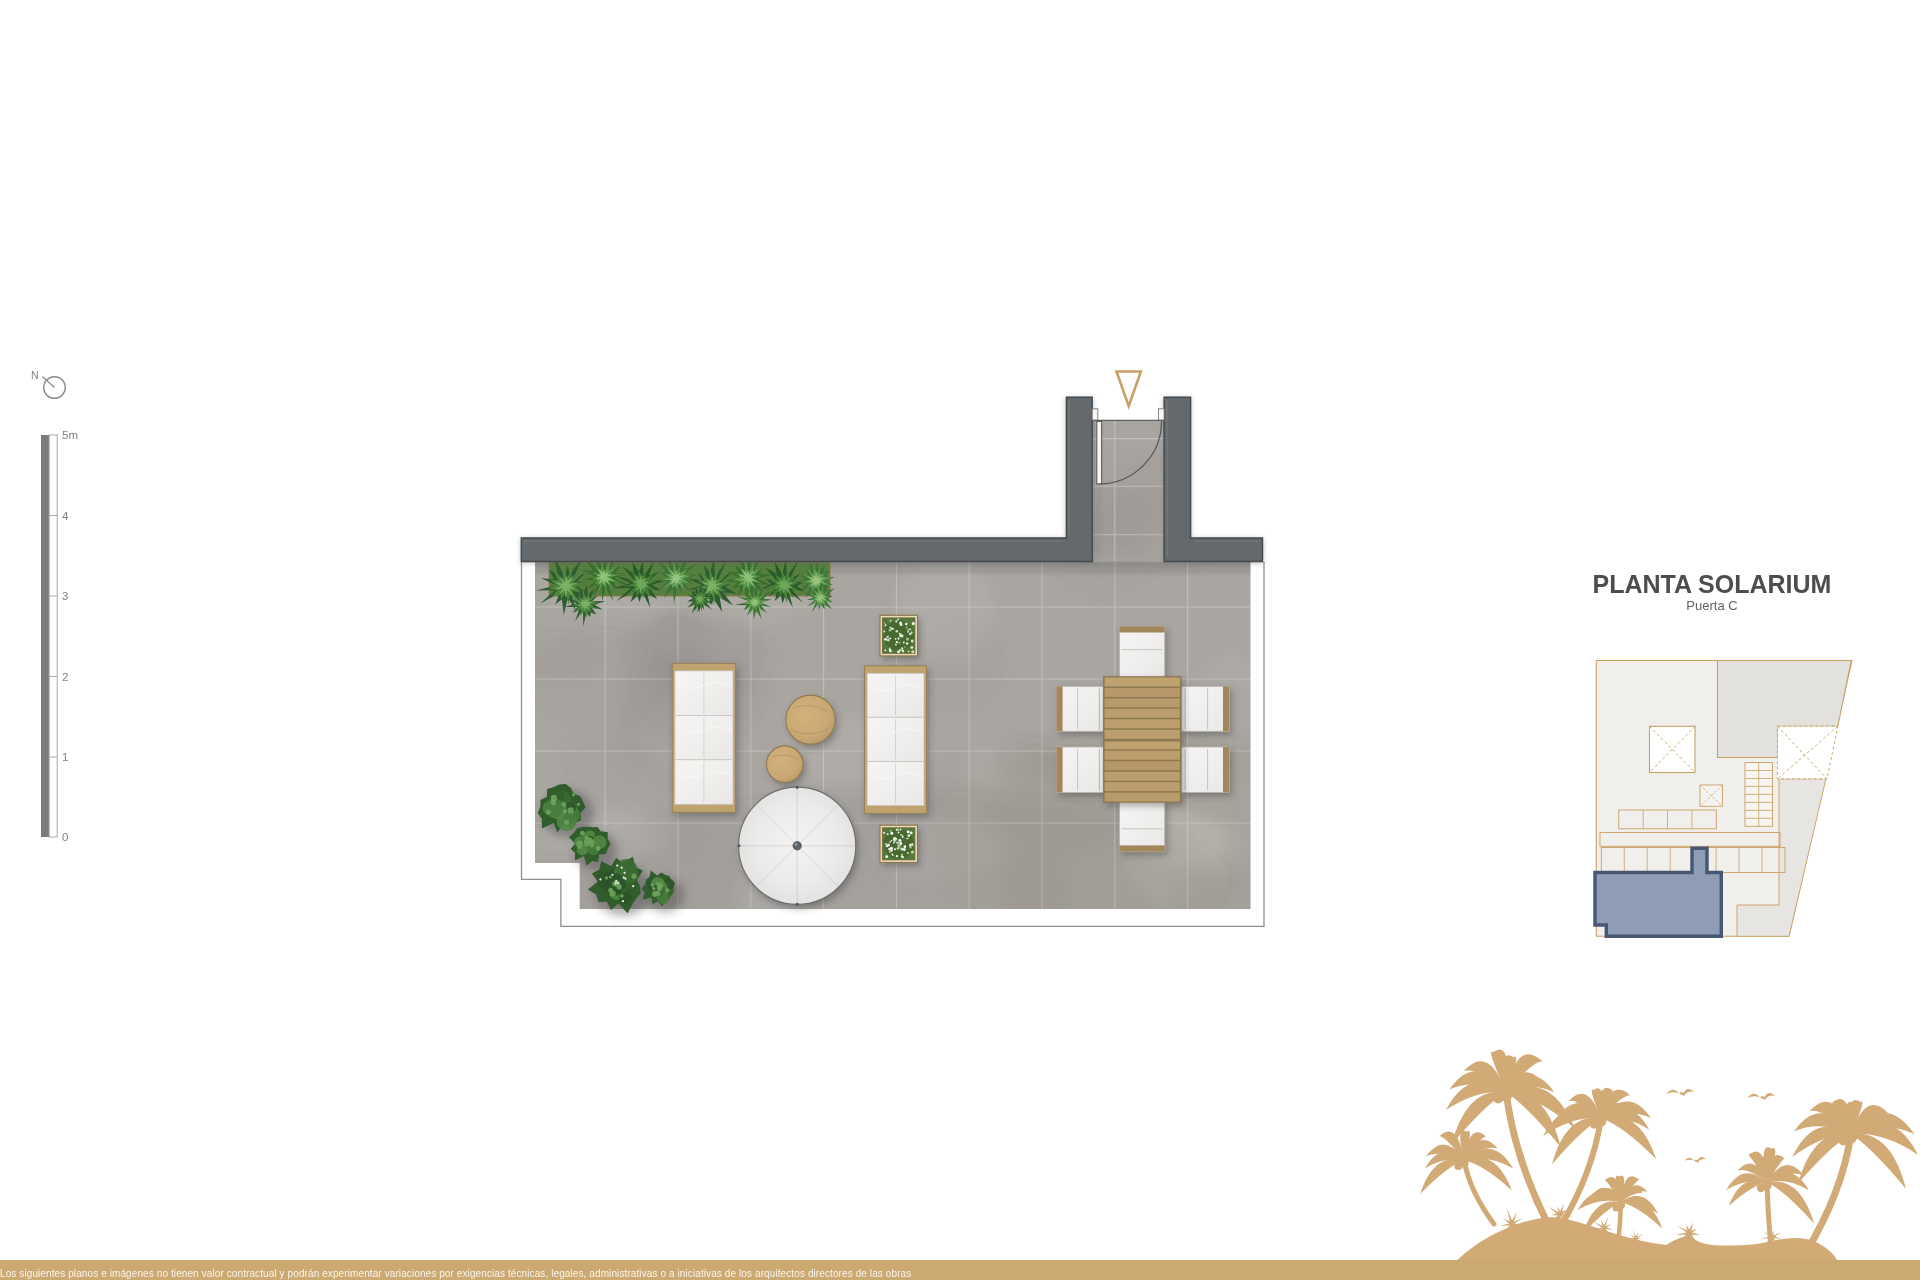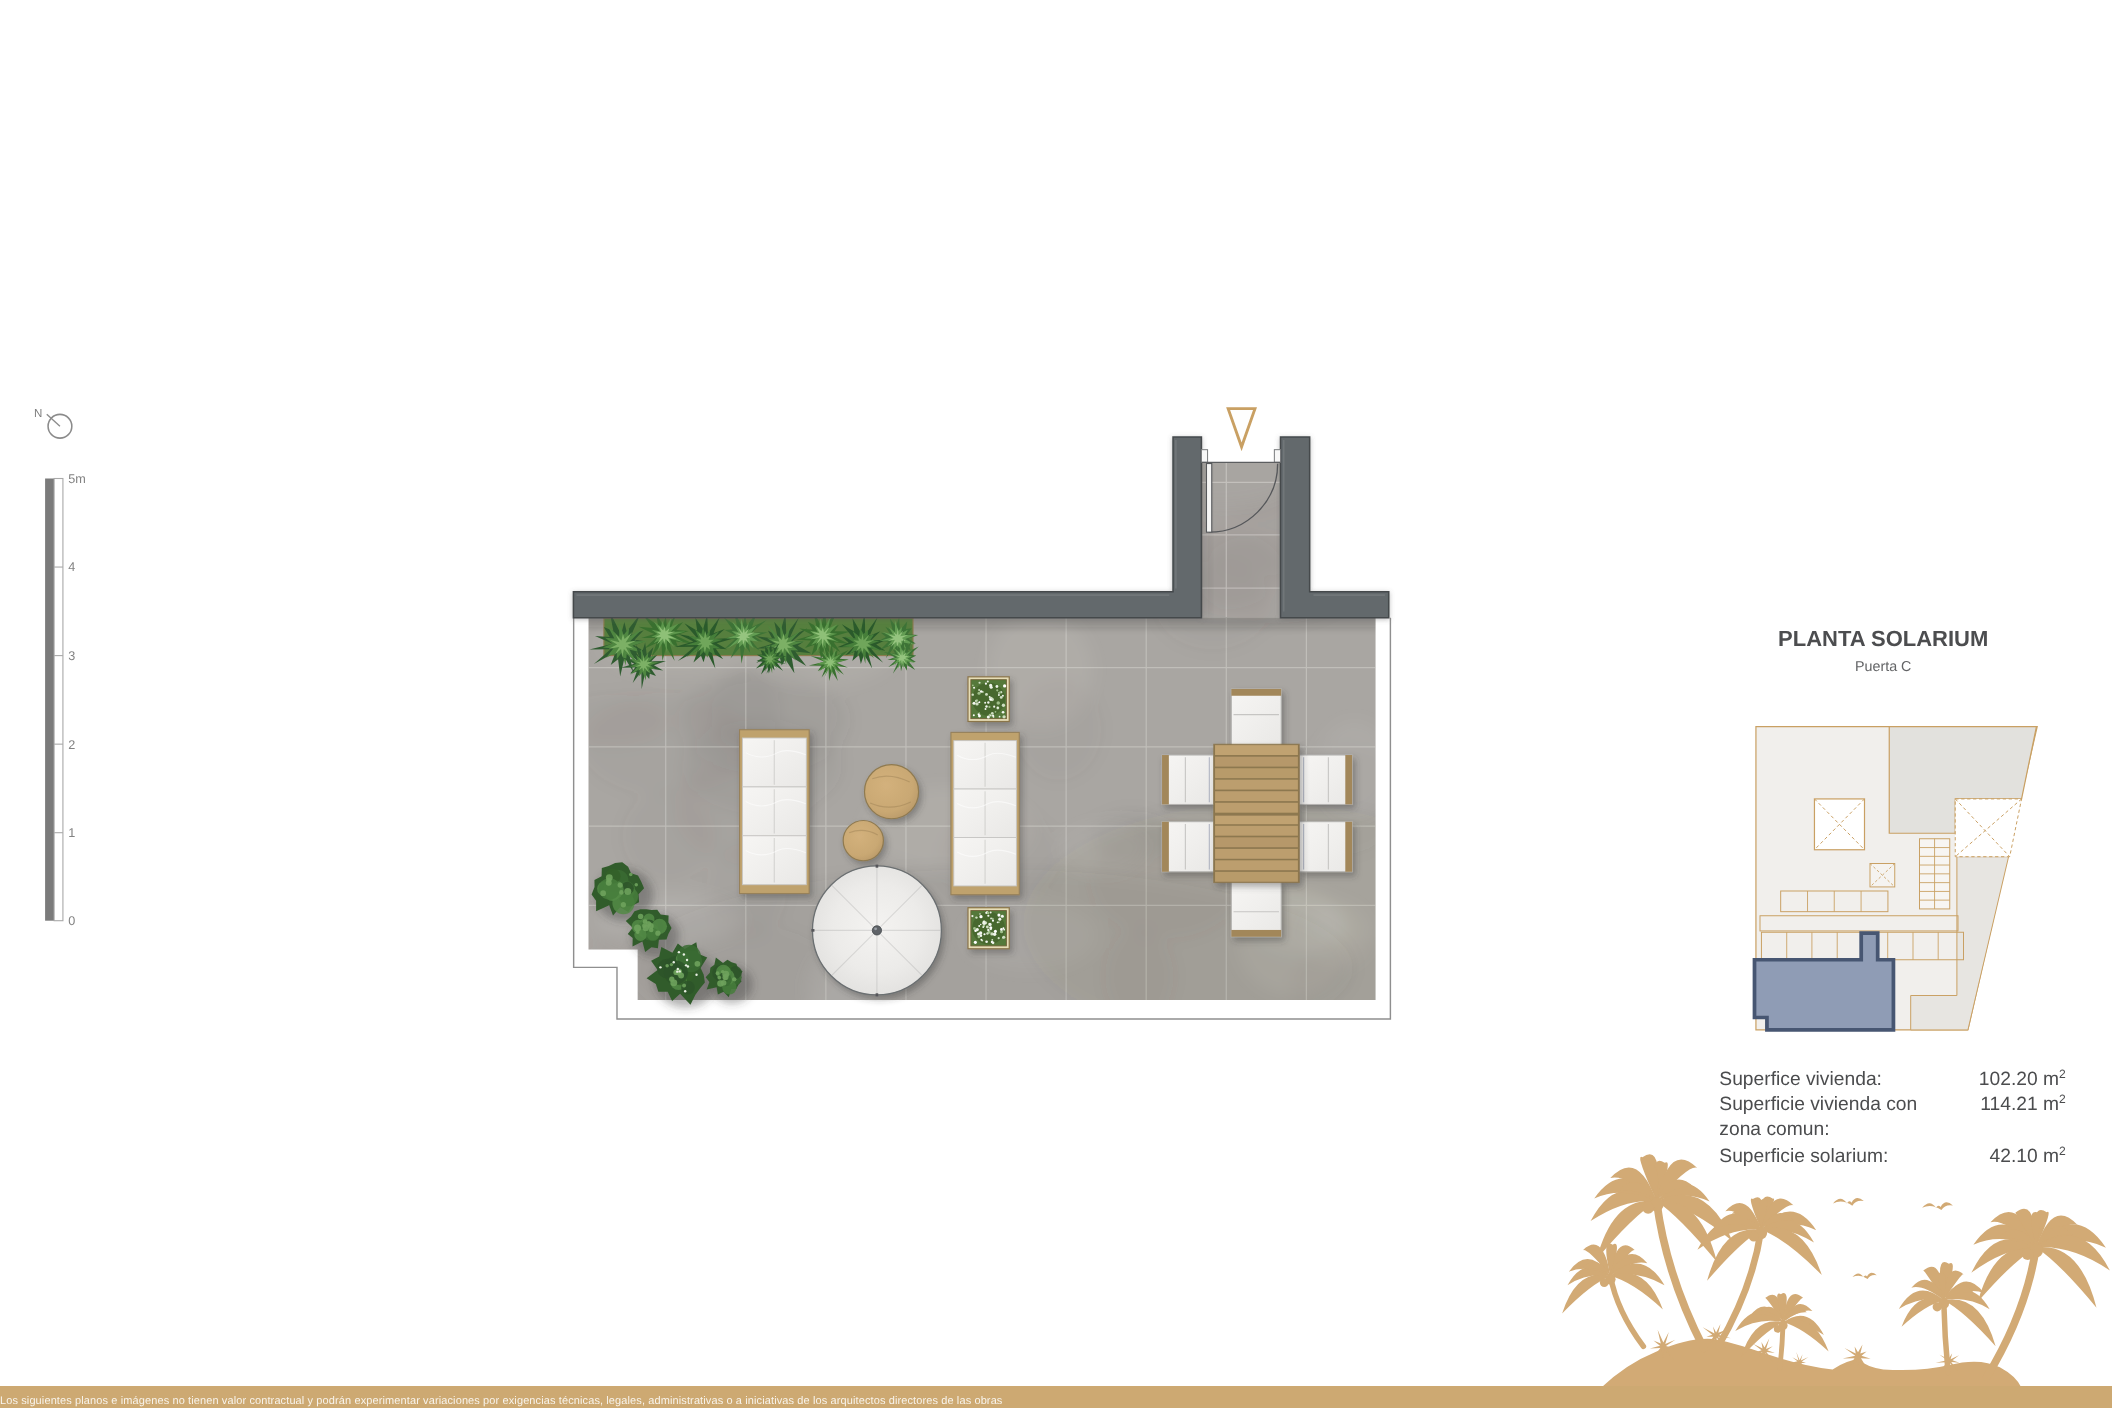--- a/index.html
+++ b/index.html
@@ -695,25 +695,19 @@
           <circle cx="1843.4" cy="1140.0" r="5.4" fill="#d2aa75"></circle>
         </g>
         <path d="M 1666.4 1094.0 Q 1673.4 1085.6 1679.0 1094.0 Q 1681.1 1090.5 1683.2 1093.3 Q 1687.4 1085.6 1694.4 1091.9 Q 1687.4 1090.5 1683.9 1096.1 Q 1674.8 1089.8 1666.4 1094.0 Z" fill="#d2aa75"></path>
         <path d="M 1747.4 1098.0 Q 1754.4 1089.6 1760.0 1098.0 Q 1762.1 1094.5 1764.2 1097.3 Q 1768.4 1089.6 1775.4 1095.9 Q 1768.4 1094.5 1764.9 1100.1 Q 1755.8 1093.8 1747.4 1098.0 Z" fill="#d2aa75"></path>
         <path d="M 1684.1 1161.0 Q 1689.6 1154.4 1694.0 1161.0 Q 1695.7 1158.2 1697.3 1160.5 Q 1700.6 1154.4 1706.1 1159.3 Q 1700.6 1158.2 1697.8 1162.7 Q 1690.7 1157.7 1684.1 1161.0 Z" fill="#d2aa75"></path>
       </g>
 
 <rect x="0" y="1260" width="1920" height="20" fill="#cda972"></rect>
 </svg>
 
-<div class="abs" style="left:1532px;top:570px;width:360px;text-align:center;font-size:20px;font-weight:bold;color:#4c4d4f;letter-spacing:0px;">PLANTA SOLARIUM</div>
+<div class="abs" style="left:1532px;top:570px;width:360px;text-align:center;font-size:25px;font-weight:bold;color:#4c4d4f;letter-spacing:0px;">PLANTA SOLARIUM</div>
 
 <div class="abs" style="left:1532px;top:598px;width:360px;text-align:center;font-size:13px;color:#636466;">Puerta C</div>
 
-<div class="abs" style="left:1563px;top:969px;width:315px;font-size:17.5px;line-height:23.2px;color:#4b4c4e;">
-  <div style="position:relative;">Superfice vivienda:<span style="position:absolute;right:0;">102.20 m<span style="font-size:11px;position:relative;top:-6px;">2</span></span></div>
-  <div style="position:relative;">Superficie vivienda con<span style="position:absolute;right:0;">114.21 m<span style="font-size:11px;position:relative;top:-6px;">2</span></span></div>
-  <div>zona comun:</div>
-  <div style="position:relative;">Superficie solarium:<span style="position:absolute;right:0;">42.10 m<span style="font-size:11px;position:relative;top:-6px;">2</span></span></div>
-</div>
 
 <div class="abs" style="left:0;top:1268px;width:1920px;text-align:left;font-size:10px;color:#f8f4ec;letter-spacing:0.1px;">Los siguientes planos e imágenes no tienen valor contractual y podrán experimentar variaciones por exigencias técnicas, legales, administrativas o a iniciativas de los arquitectos directores de las obras</div>
 </div>
 
 </body></html>

